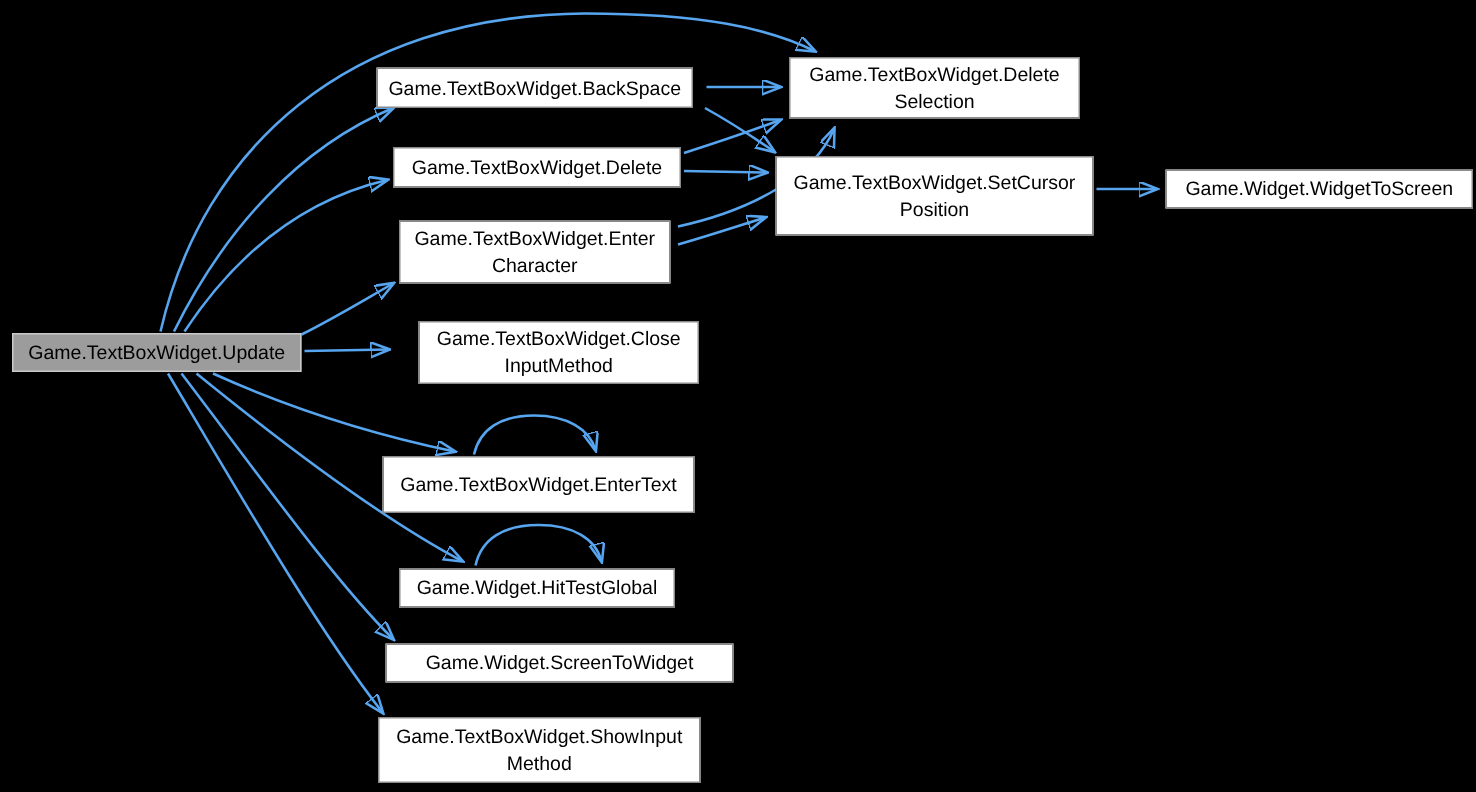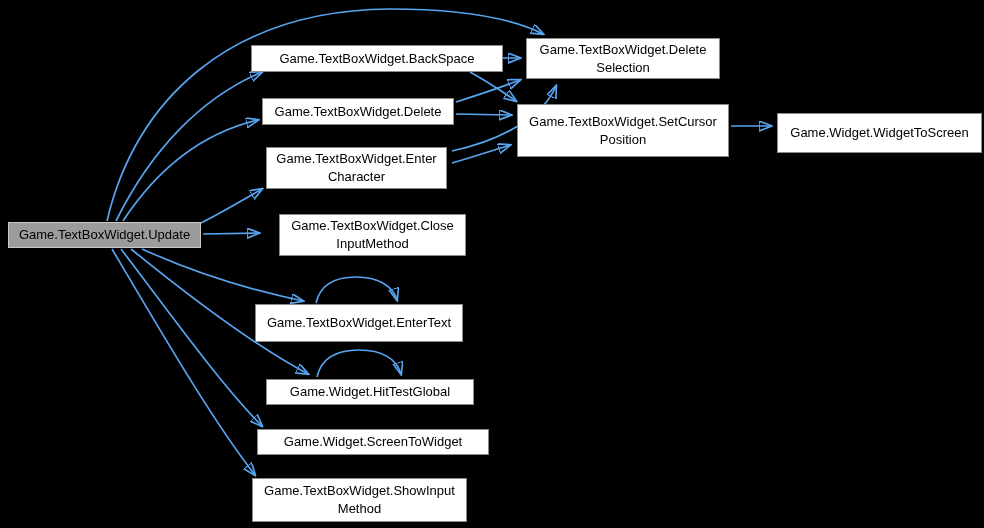--- a/index.html
+++ b/index.html
@@ -46,40 +46,40 @@
     <path d="M 456,114 L 511,115" marker-end="url(#arrow)"></path>
     <path d="M 452,151 C 502,140 543,117 556,86" marker-end="url(#arrow)"></path>
     <path d="M 452,163 C 473,157 491,151 510,145" marker-end="url(#arrow)"></path>
     <path d="M 731,126 L 771,126" marker-end="url(#arrow)"></path>
     <path d="M 316,303 C 320,286 334,277 356,277 C 378,277 393,286 397,300" marker-end="url(#arrow)"></path>
     <path d="M 317,377 C 321,359 336,350 359,350 C 382,350 397,359 401,374" marker-end="url(#arrow)"></path>
   </svg>
 
   <div class="node highlight" style="left:8px;top:222px;width:193px;height:26px;">Game.TextBoxWidget.Update</div>
 
-  <div class="node" style="left:251px;top:45px;width:252px;height:27px;">Game.TextBoxWidget.BackSpace</div>
+  <div class="node" style="left:251px;top:45px;width:211px;height:27px;">Game.TextBoxWidget.BackSpace</div>
 
   <div class="node" style="left:262px;top:98px;width:192px;height:27px;">Game.TextBoxWidget.Delete</div>
 
   <div class="node" style="left:266px;top:147px;width:181px;height:42px;">Game.TextBoxWidget.Enter
 Character</div>
 
   <div class="node" style="left:279px;top:214px;width:187px;height:42px;">Game.TextBoxWidget.Close
 InputMethod</div>
 
   <div class="node" style="left:255px;top:304px;width:208px;height:38px;">Game.TextBoxWidget.EnterText</div>
 
-  <div class="node" style="left:266px;top:379px;width:208px;height:26px;">Game.Widget.HitTestGlobal</div>
+  <div class="node" style="left:266px;top:379px;width:184px;height:26px;">Game.Widget.HitTestGlobal</div>
 
   <div class="node" style="left:257px;top:429px;width:232px;height:26px;">Game.Widget.ScreenToWidget</div>
 
   <div class="node" style="left:252px;top:478px;width:215px;height:44px;">Game.TextBoxWidget.ShowInput
 Method</div>
 
   <div class="node" style="left:526px;top:38px;width:194px;height:41px;">Game.TextBoxWidget.Delete
 Selection</div>
 
   <div class="node" style="left:517px;top:104px;width:212px;height:53px;text-align:center;">Game.TextBoxWidget.SetCursor
 Position</div>
 
-  <div class="node" style="left:777px;top:113px;width:205px;height:40px;">Game.Widget.WidgetToScreen</div>
+  <div class="node" style="left:777px;top:113px;width:205px;height:26px;">Game.Widget.WidgetToScreen</div>
 
 </div>
 
 </body></html>

